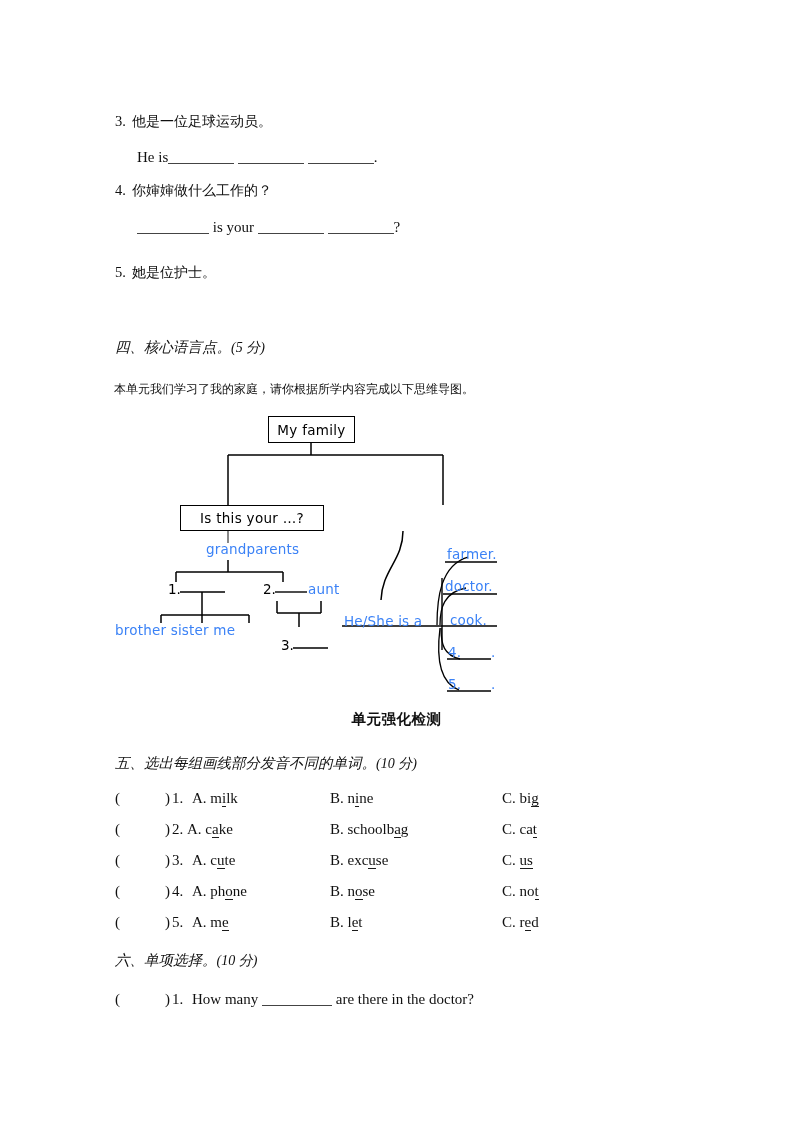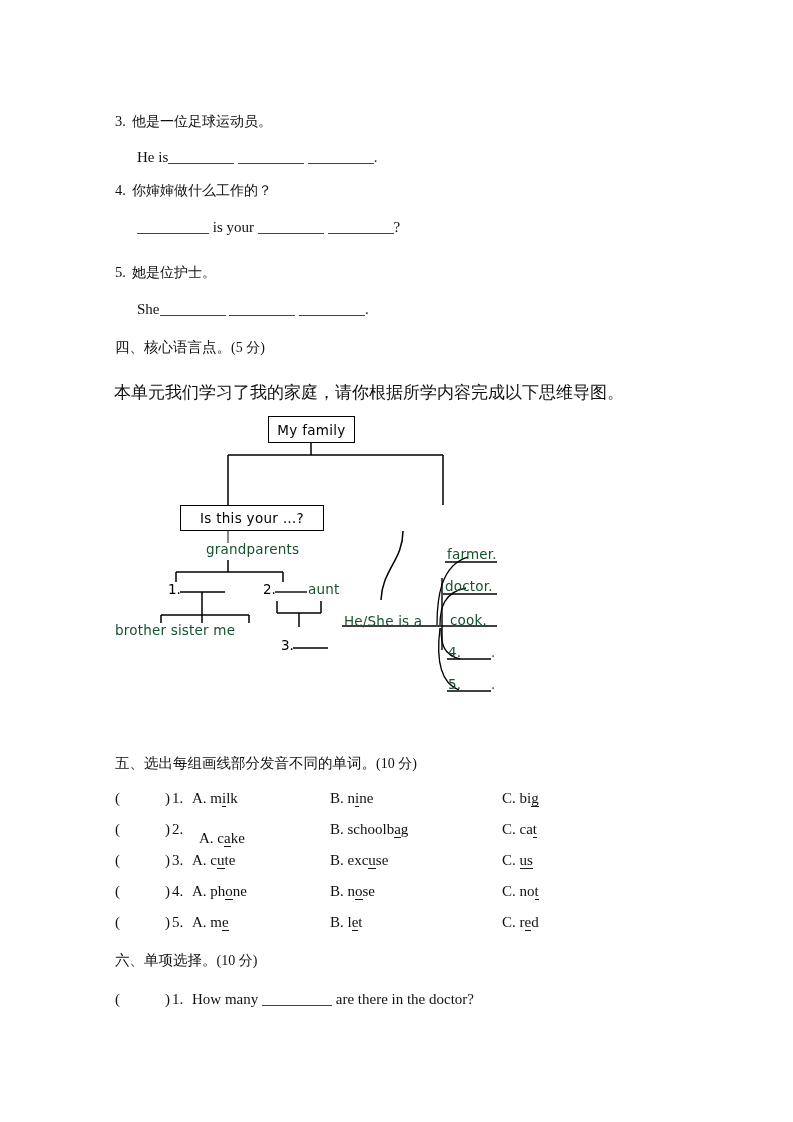--- a/index.html
+++ b/index.html
@@ -44,48 +44,49 @@
   .b-sm { width: 66px; }
   .b-md { width: 72px; }
 
   
   .sec-head {
     position: absolute;
     left: 115px;
     font-family: "DejaVu Sans", "Liberation Sans", sans-serif;
     font-size: 14.5px;
     color: #111;
+    font-style: italic;
   }
   .sec-head .pts {
     font-family: "Liberation Serif", "DejaVu Serif", serif;
     font-size: 14px;
   }
   .para {
     position: absolute;
     left: 114px;
     font-family: Liberation Mono, monospace;
-    font-size: 17px;
+    font-size: 12px;
   }
   .center-title {
     position: absolute;
     left: 0; width: 793px;
     text-align: center;
     font-family: "DejaVu Sans", "Liberation Sans", sans-serif;
     font-weight: bold;
     font-size: 14.5px;
     letter-spacing: 0.5px;
   }
 
   
   #mindmap { position: absolute; left: 0; top: 0; width: 793px; height: 1122px; pointer-events: none; }
   .mm-label {
     position: absolute;
     font-family: "DejaVu Sans", "Liberation Sans", sans-serif;
     font-size: 13.5px;
-    color: #14532d;
+    color: #3b82f6;
     white-space: pre;
     letter-spacing: 0.2px;
   }
   .mm-box {
     position: absolute;
     border: 1.4px solid #000;
     background: #fff;
     font-family: "DejaVu Sans", "Liberation Sans", sans-serif;
     font-size: 13.5px;
     display: flex;
@@ -129,23 +130,20 @@
   <div class="q-row" style="top:182px;">
     <span class="q-num">4.</span><span class="q-cn" style="margin-left:6px;text-align:right;">你婶婶做什么工作的？</span>
   </div>
   <div class="ans-row" style="top:219px;">
     <span class="blank b-md"></span> <span>is your</span> <span class="blank b-sm"></span> <span class="blank b-sm"></span><span>?</span>
   </div>
 
   <div class="q-row" style="top:264px;">
     <span class="q-num">5.</span><span class="q-cn" style="margin-left:6px;">她是位护士。</span>
   </div>
-  <div class="ans-row" style="top:301px;">
-    <span>She</span><span class="blank b-sm"></span> <span class="blank b-sm"></span> <span class="blank b-sm"></span><span>.</span>
-  </div>
 
   <div class="sec-head" style="top:338px;">
     <span>四、核心语言点。</span><span class="pts">(5 分)</span>
   </div>
   <div class="para" style="top:381px;">本单元我们学习了我的家庭，请你根据所学内容完成以下思维导图。</div>
 
   <svg id="mindmap" xmlns="http://www.w3.org/2000/svg">
 
     <line x1="311" y1="443" x2="311" y2="455" stroke="#000" stroke-width="1.5"></line>
 
@@ -217,39 +215,40 @@
   <div class="mm-label" style="left:344px; top:613px;">He/She is a</div>
 
   <div class="mm-label" style="left:447px; top:546px;">farmer.</div>
   <div class="mm-label" style="left:445px; top:578px;">doctor.</div>
   <div class="mm-label" style="left:450px; top:612px;">cook.</div>
   <div class="mm-label" style="left:448px; top:644px;">4.</div>
   <div class="mm-label" style="left:448px; top:676px;">5.</div>
   <div class="mm-label" style="left:491px; top:644px;">.</div>
   <div class="mm-label" style="left:491px; top:676px;">.</div>
 
+  <div class="center-title" style="top:710px;">单元强化检测</div>
 
   <div class="sec-head" style="top:754px;">
     <span>五、选出每组画线部分发音不同的单词。</span><span class="pts">(10 分)</span>
   </div>
 
   <div class="mc-row" style="top:790px;">
     <span class="abs" style="left:0px;">(</span>
     <span class="abs" style="left:50px;">)</span>
     <span class="abs" style="left:57px;">1.</span>
     <span class="abs" style="left:77px;"><span>A.</span> <span>m</span><span class="u">i</span><span>lk</span></span>
     <span class="abs" style="left:215px;"><span>B.</span> <span>n</span><span class="u">i</span><span>ne</span></span>
     <span class="abs" style="left:387px;"><span>C.</span> <span>bi</span><span class="u">g</span><span></span></span>
   </div>
 
   <div class="mc-row" style="top:821px;">
     <span class="abs" style="left:0px;">(</span>
     <span class="abs" style="left:50px;">)</span>
     <span class="abs" style="left:57px;">2.</span>
-    <span class="abs" style="left:84px;margin-top:9px;"><span>A.</span> <span>c</span><span class="u">a</span><span>ke</span></span>
+    <span class="abs" style="left:72px;"><span>A.</span> <span>c</span><span class="u">a</span><span>ke</span></span>
     <span class="abs" style="left:215px;"><span>B.</span> <span>schoolb</span><span class="u">a</span><span>g</span></span>
     <span class="abs" style="left:387px;"><span>C.</span> <span>ca</span><span class="u">t</span><span></span></span>
   </div>
 
   <div class="mc-row" style="top:852px;">
     <span class="abs" style="left:0px;">(</span>
     <span class="abs" style="left:50px;">)</span>
     <span class="abs" style="left:57px;">3.</span>
     <span class="abs" style="left:77px;"><span>A.</span> <span>c</span><span class="u">u</span><span>te</span></span>
     <span class="abs" style="left:215px;"><span>B.</span> <span>exc</span><span class="u">u</span><span>se</span></span>

